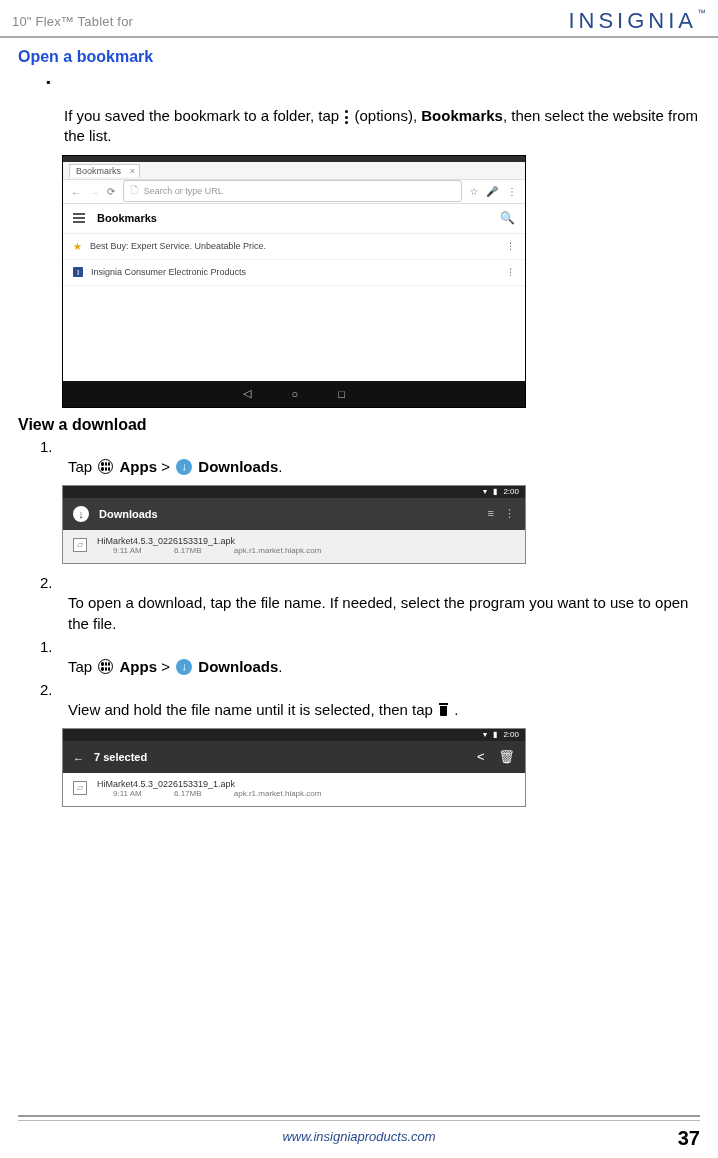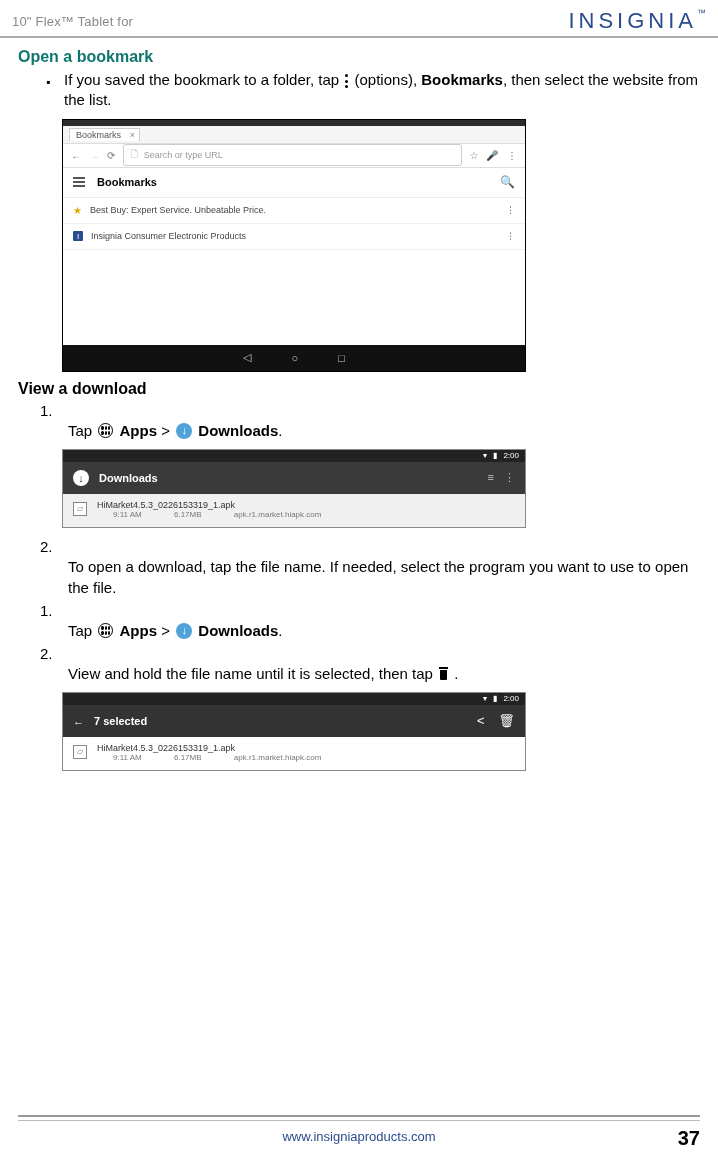--- a/index.html
+++ b/index.html
@@ -27,37 +27,37 @@
   .brand {
     color: #2a4b8e;
     font-weight: 300;
     font-size: 22px;
     letter-spacing: 4px;
     position: relative;
   }
   .brand sup { font-size: 9px; vertical-align: top; letter-spacing:0; }
   .content { padding: 6px 18px 0 18px; }
   .h-blue {
-    color: #0f766e;
+    color: #1d4ed8;
     font-weight: bold;
     font-size: 16px;
     margin: 4px 0 4px 0;
   }
   .bullet-row {
     display: flex;
     padding-left: 28px;
     margin-bottom: 6px;
     line-height: 1.35;
   }
   .bullet-dot {
     min-width: 18px;
     font-size: 12px;
     padding-top: 4px;
   }
-  .bullet-text { flex: 1; }
+  .bullet-text { flex: 1; margin-top: 36px; }
   strong { font-weight: bold; }
   .vdots-icon {
     display: inline-flex;
     flex-direction: column;
     justify-content: space-between;
     height: 14px;
     vertical-align: middle;
     margin: 0 2px;
   }
   .vdots-icon span {
@@ -247,20 +247,21 @@
     margin-bottom: 3px;
   }
   .footer-line2 {
     border-top: 1px solid #bbb;
     margin-bottom: 6px;
   }
   .footer a {
     color:#2a4b8e;
     font-size:13px;
     text-decoration:none;
+    font-style:italic;
   }
   .page-num {
     position:absolute;
     bottom: 8px; right: 18px;
     font-size: 20px;
     font-weight:bold;
   }
 </style>
 </head>
 <body>

